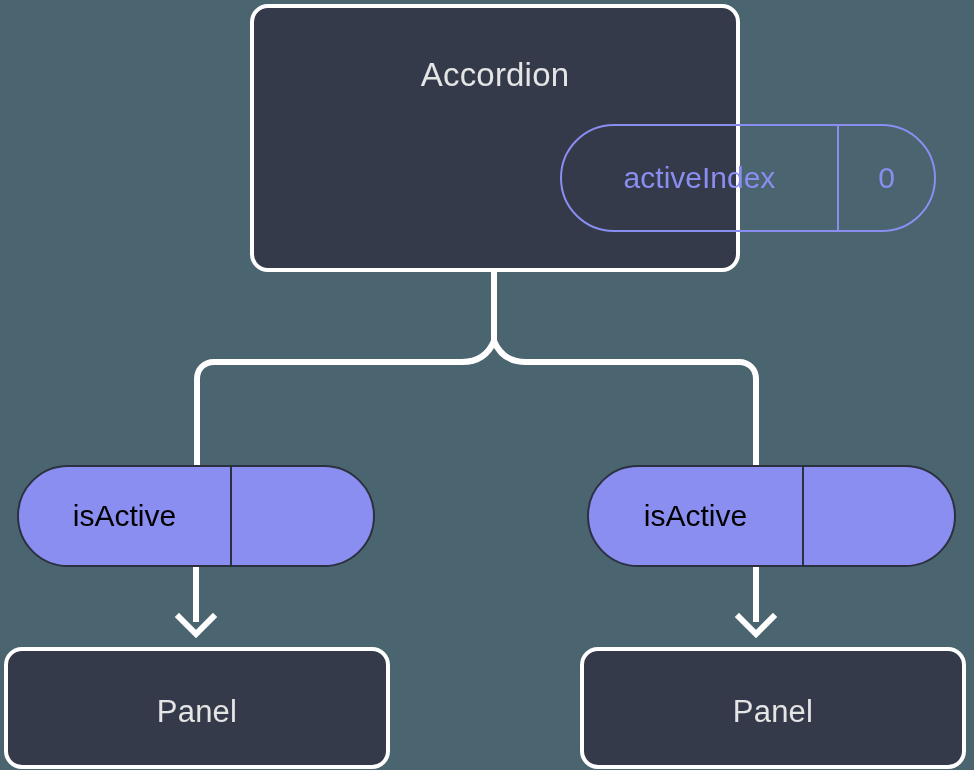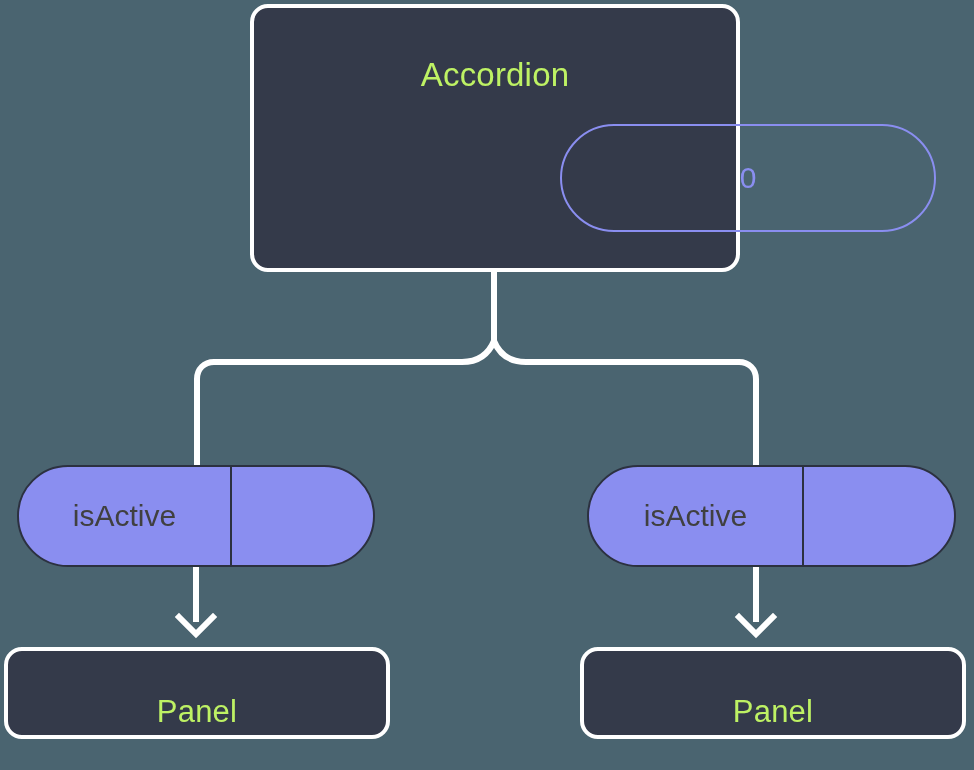--- a/index.html
+++ b/index.html
@@ -38,32 +38,32 @@
     top: 4px;
     width: 490px;
     height: 268px;
   }
 
   .node-title {
     position: absolute;
     left: 0;
     width: 100%;
     text-align: center;
-    color: #bef264;
+    color: #e5e5e5;
     font-size: 33px;
     letter-spacing: 0.2px;
     white-space: nowrap;
   }
 
   #accordion-box .node-title { top: 48px; }
 
   .panel-box {
     position: absolute;
     top: 647px;
-    height: 92px;
+    height: 122px;
     background: #343a4a;
     border: 4px solid #ffffff;
     border-radius: 18px;
     box-sizing: border-box;
   }
   #panel-left  { left: 4px;   width: 386px; }
   #panel-right { left: 580px; width: 386px; }
   .panel-box .node-title { top: 43px; font-size: 31px; }
 
   
@@ -96,21 +96,21 @@
   #pill-activeindex .cell-key   { width: 277px; border-right: 2px solid #8a8ef0; }
   #pill-activeindex .cell-value { flex: 1; }
 
   
   .pill-filled {
     background: #8a8ef0;
     border: 2px solid #2c3140;
     height: 102px;
     top: 465px;
   }
-  .pill-filled .cell { color: #404040; font-size: 30px; }
+  .pill-filled .cell { color: #000000; font-size: 30px; }
   .pill-filled .cell-key   { border-right: 2px solid #2c3140; }
   .pill-filled .cell-value { flex: 1; }
 
   #pill-isactive-true  { left: 17px;  width: 358px; }
   #pill-isactive-true  .cell-key { width: 213px; }
 
   #pill-isactive-false { left: 587px; width: 369px; }
   #pill-isactive-false .cell-key { width: 215px; }
 </style>
 </head>
@@ -134,20 +134,21 @@
     <g fill="none" stroke="#ffffff" stroke-width="6" stroke-linecap="square" stroke-linejoin="miter">
       <path d="M 179 617 L 196 634 L 213 617"></path>
       <path d="M 739 617 L 756 634 L 773 617"></path>
     </g>
   </svg>
 
   <div id="accordion-box" class="node-box">
     <div class="node-title">Accordion</div>
 
     <div id="pill-activeindex" class="pill">
+      <div class="cell cell-key">activeIndex</div>
       <div class="cell cell-value">0</div>
     </div>
   </div>
 
   <div id="pill-isactive-true" class="pill pill-filled">
     <div class="cell cell-key">isActive</div>
   </div>
 
   <div id="pill-isactive-false" class="pill pill-filled">
     <div class="cell cell-key">isActive</div>

